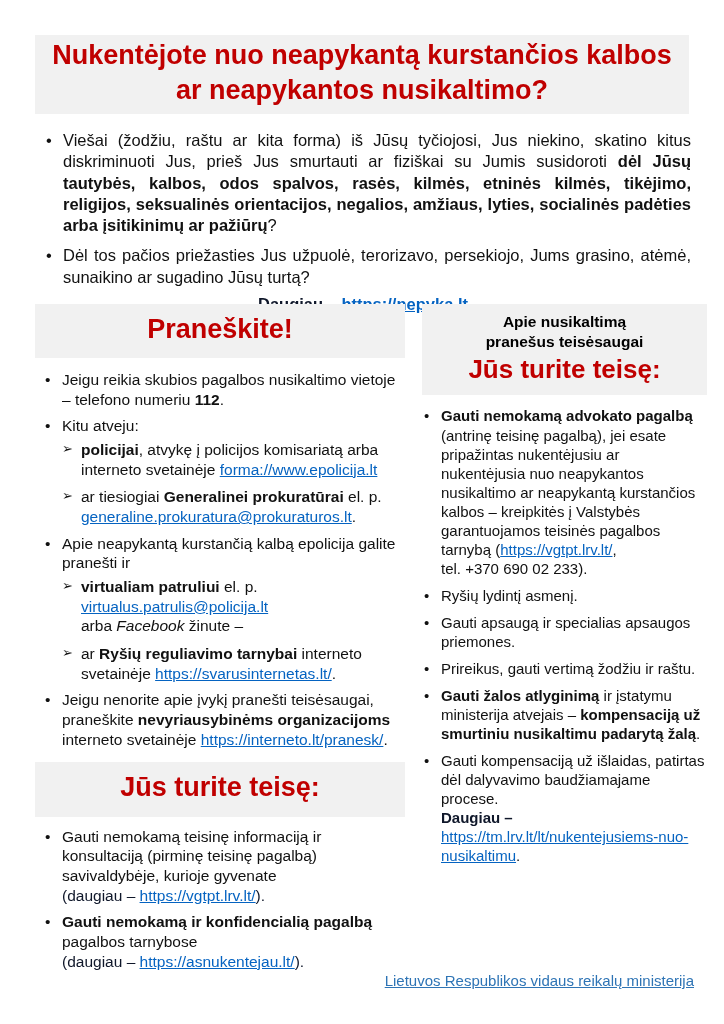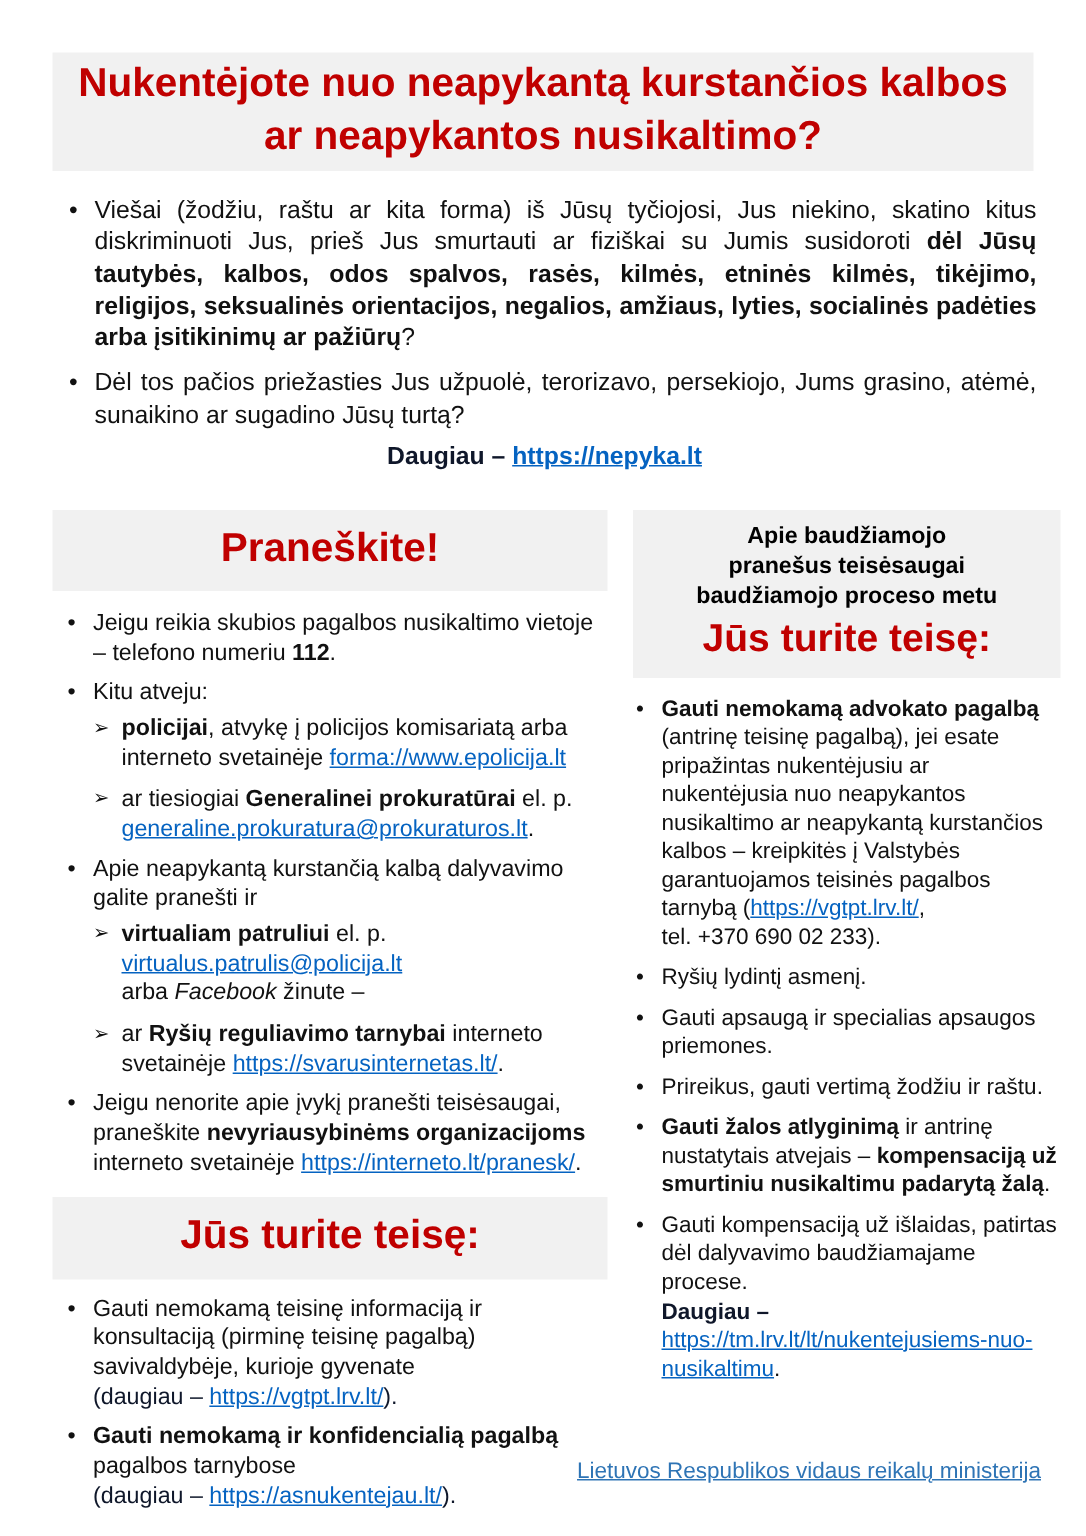--- a/index.html
+++ b/index.html
@@ -12,21 +12,21 @@
     position:absolute;left:35px;top:35px;width:654px;box-sizing:border-box;
     background:#F1F1F1;color:#C00000;font-weight:bold;font-size:27px;
     line-height:1.3;text-align:center;padding:3px 8px 6px 8px;
   }
   .intro{position:absolute;left:35px;top:121px;width:656px;}
   .i-item{display:flex;margin-top:9px;font-size:16.5px;line-height:1.29;}
   .i-item .itext{flex:1;text-align:justify;}
   .marker{flex:none;width:28px;padding-left:11px;box-sizing:border-box;}
   .daugiau-line{text-align:center;margin-top:7px;font-size:16.5px;font-weight:bold;}
 
-  .columns{position:absolute;left:35px;top:304px;width:672px;display:flex;gap:17px;align-items:flex-start;margin-top:36px;}
+  .columns{position:absolute;left:35px;top:304px;width:672px;display:flex;gap:17px;align-items:flex-start;}
   .col-left{width:370px;flex:none;}
   .col-right{width:285px;flex:none;}
 
   .box-head{background:#F1F1F1;text-align:center;}
   .box-head.big-red{font-size:27px;font-weight:bold;color:#C00000;padding:10px 4px 13px 4px;line-height:1.15;}
   .box-head.right-head{padding:8px 6px 10px 6px;}
   .right-head .subhead{font-weight:bold;font-size:15.5px;line-height:1.3;color:#000000;}
   .right-head .red-big{font-size:26px;font-weight:bold;color:#C00000;line-height:1.2;margin-top:2px;}
 
   .l-item{display:flex;margin-top:7px;font-size:15.5px;line-height:1.27;}
@@ -105,21 +105,21 @@
       <div class="l-sub" style="margin-top:8px;">
         <span class="amarker">➢</span>
         <div class="itext">
           <span>ar tiesiogiai </span><span class="b">Generalinei prokuratūrai</span><span> el. p. </span><a class="link">generaline.prokuratura@prokuraturos.lt</a><span>.</span>
         </div>
       </div>
 
       <div class="l-item">
         <span class="marker">•</span>
         <div class="itext">
-          <span>Apie neapykantą kurstančią kalbą dalyvavimo galite pranešti ir</span>
+          <span>Apie neapykantą kurstančią kalbą epolicija galite pranešti ir</span>
         </div>
       </div>
 
       <div class="l-sub">
         <span class="amarker">➢</span>
         <div class="itext">
           <span class="b">virtualiam patruliui</span><span> el. p. </span><a class="link">virtualus.patrulis@policija.lt</a><br>
           <span>arba </span><span class="it">Facebook</span><span> žinute – </span><br>
         </div>
       </div>
@@ -153,23 +153,22 @@
         <div class="itext">
           <span class="b">Gauti nemokamą ir konfidencialią pagalbą</span><span> pagalbos tarnybose</span><br>
           <span class="navy">(daugiau – </span><a class="link">https://asnukentejau.lt/</a><span class="navy">).</span>
         </div>
       </div>
     </div>
 
     <div class="col-right">
       <div class="box-head right-head">
         <div class="subhead">
-          <span>Apie baudžiamojo</span><br>
+          <span>Apie nusikaltimą</span><br>
           <span>pranešus teisėsaugai</span><br>
-          <span>baudžiamojo proceso metu</span>
         </div>
         <div class="red-big">Jūs turite teisę:</div>
       </div>
 
       <div class="r-item" style="margin-top:11px;">
         <span class="marker">•</span>
         <div class="itext">
           <span class="b">Gauti nemokamą advokato pagalbą</span><span> (antrinę teisinę pagalbą), jei esate pripažintas nukentėjusiu ar nukentėjusia nuo neapykantos nusikaltimo ar neapykantą kurstančios kalbos – kreipkitės į Valstybės garantuojamos teisinės pagalbos tarnybą (</span><a class="link">https://vgtpt.lrv.lt/</a><span>,</span><br>
           <span>tel. +370 690 02 233).</span>
         </div>
@@ -192,21 +191,21 @@
       <div class="r-item">
         <span class="marker">•</span>
         <div class="itext">
           <span>Prireikus, gauti vertimą žodžiu ir raštu.</span>
         </div>
       </div>
 
       <div class="r-item">
         <span class="marker">•</span>
         <div class="itext">
-          <span class="b">Gauti žalos atlyginimą</span><span> ir antrinę nustatytais atvejais – </span><span class="b">kompensaciją už smurtiniu nusikaltimu padarytą žalą</span><span>.</span>
+          <span class="b">Gauti žalos atlyginimą</span><span> ir įstatymu ministerija atvejais – </span><span class="b">kompensaciją už smurtiniu nusikaltimu padarytą žalą</span><span>.</span>
         </div>
       </div>
 
       <div class="r-item">
         <span class="marker">•</span>
         <div class="itext">
           <span>Gauti kompensaciją už išlaidas, patirtas dėl dalyvavimo baudžiamajame procese.</span><br>
           <span class="b navy">Daugiau</span><span class="b navy"> – </span><br>
           <a class="link">https://tm.lrv.lt/lt/nukentejusiems-nuo-nusikaltimu</a><span>.</span>
         </div>

